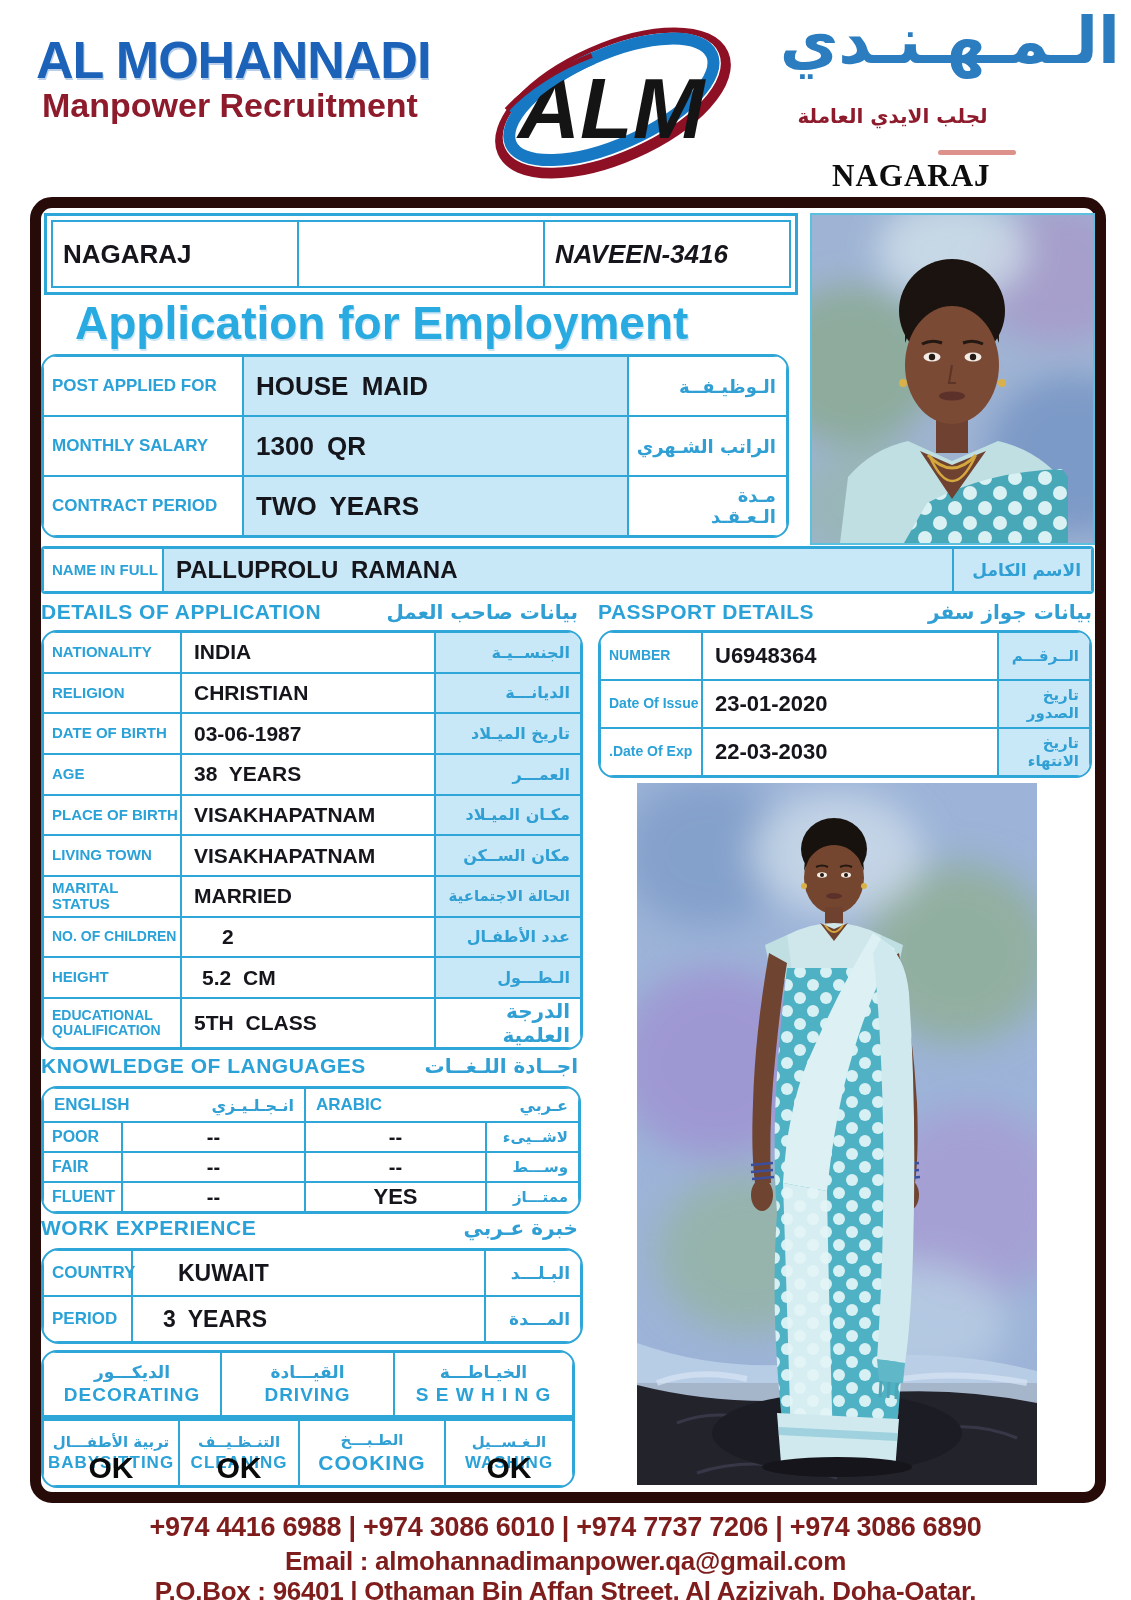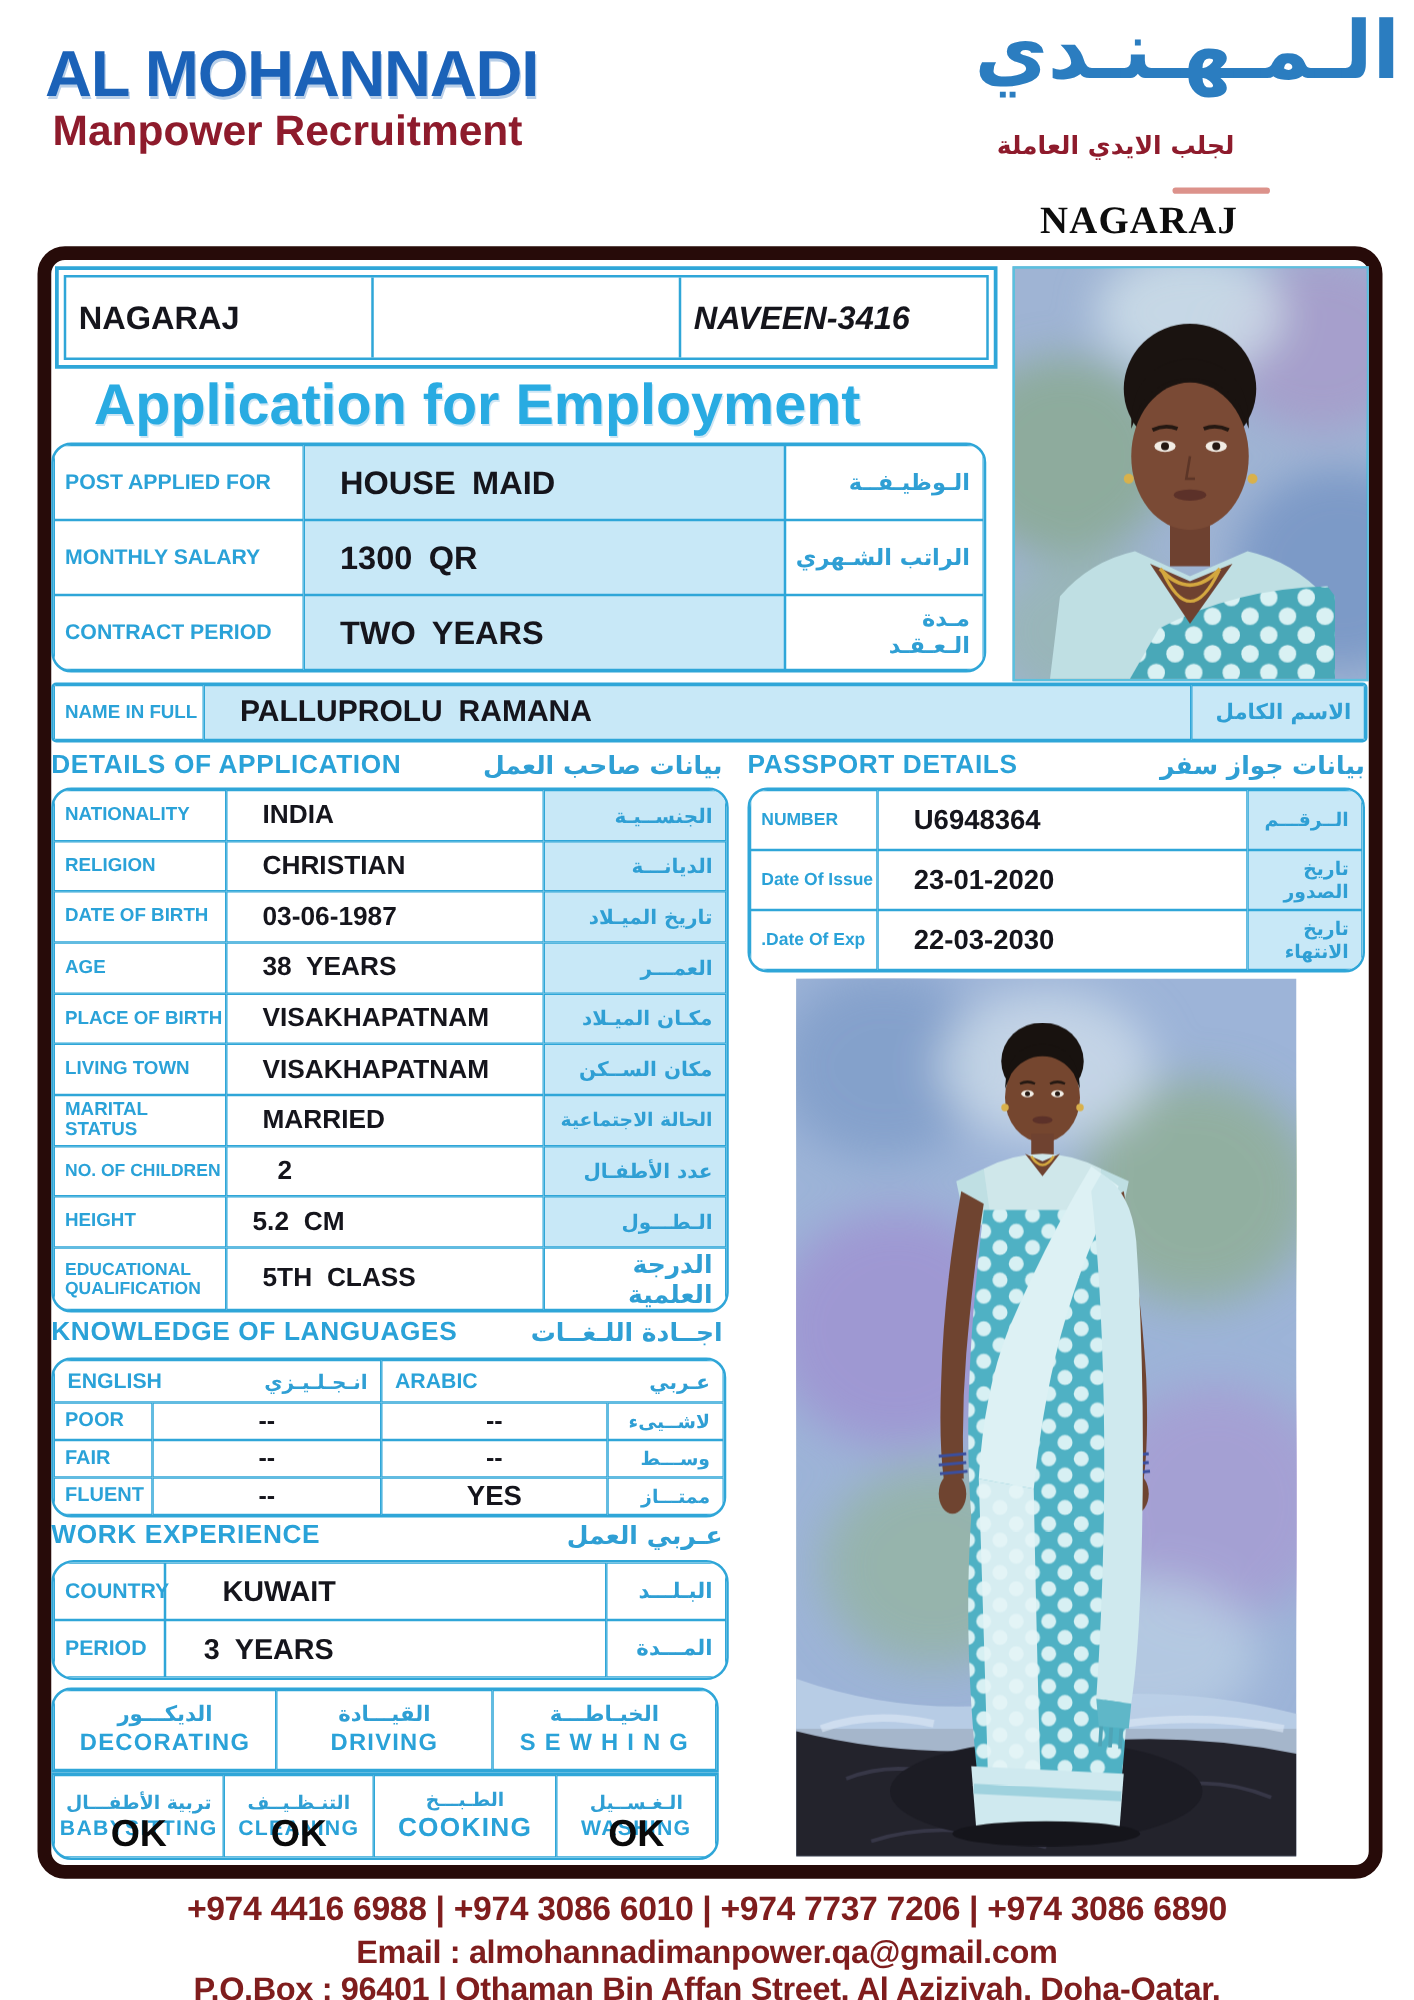--- a/index.html
+++ b/index.html
@@ -27,21 +27,21 @@
   .ref-inner{width:100%;height:100%;border:2px solid #2fa6d8;display:flex;box-sizing:border-box;}
   .ref-cell{flex:1;display:flex;align-items:center;padding-left:10px;font-size:26px;font-weight:700;color:#15151c;}
   .ref-cell + .ref-cell{border-left:2px solid #2fa6d8;font-style:italic;}
   
   .title{left:34px;top:88px;font-size:46px;font-weight:900;color:#29abe2;letter-spacing:0;
          text-shadow:1px 2px 0 #cfe6f4;}
   
   .tbl{display:grid;border:2px solid #2fa6d8;border-radius:16px;overflow:hidden;background:#fff;box-sizing:border-box;}
   .tbl>div{border:1.5px solid #2fa6d8;display:flex;align-items:center;box-sizing:border-box;position:relative;}
   .lbl{color:#2aa2d8;font-weight:700;line-height:1.1;padding-left:8px;}
-  .val{color:#15151c;font-weight:700;padding-left:28px;word-spacing:6px;}
+  .val{color:#15151c;font-weight:700;padding-left:12px;word-spacing:6px;}
   .arc{color:#2f9fd4;font-weight:700;direction:rtl;justify-content:flex-start;padding-right:10px;
        font-family:"DejaVu Sans",sans-serif;}
   .fillb{background:#c8e8f7;}
   
   .shead{display:flex;justify-content:space-between;align-items:center;}
   .shead .en{font-size:21px;font-weight:700;color:#2aa2d8;letter-spacing:.5px;}
   .shead .ar{font-size:20px;font-weight:700;color:#2f9fd4;direction:rtl;font-family:"DejaVu Sans",sans-serif;}
   
   .skill{flex-direction:column;justify-content:center;gap:2px;}
   .skill .s-ar{font-size:17px;font-weight:700;color:#2f9fd4;direction:rtl;font-family:"DejaVu Sans",sans-serif;}
@@ -55,20 +55,34 @@
   .foot{width:100%;text-align:center;color:#7f1d1d;font-weight:800;letter-spacing:-.3px;}
 </style>
 </head>
 <body>
 
 <div class="page">
 
   <div class="abs brand-sub">Manpower Recruitment</div>
   <div class="abs brand-en">AL MOHANNADI</div>
 
+  <div class="abs alm-logo">
+    <svg width="250" height="175" viewBox="0 0 250 175">
+      <g transform="rotate(-24 125 95)">
+        <ellipse cx="125" cy="95" rx="118" ry="52" fill="none" stroke="#8e1025" stroke-width="16"></ellipse>
+        <ellipse cx="125" cy="92" rx="112" ry="47" fill="none" stroke="#ffffff" stroke-width="10"></ellipse>
+        <ellipse cx="125" cy="91" rx="110" ry="45" fill="none" stroke="#1779c4" stroke-width="12"></ellipse>
+      </g>
+      <text x="30" y="130" font-family="Liberation Sans,sans-serif" font-size="86" font-weight="900" font-style="italic" fill="#141414">ALM</text>
+      <g transform="rotate(-24 125 95)">
+        <path d="M 30,65 A 110,45 0 0 1 125,46" fill="none" stroke="#1779c4" stroke-width="12"></path>
+        <path d="M 25,58 A 118,52 0 0 1 125,43" fill="none" stroke="#8e1025" stroke-width="5"></path>
+      </g>
+    </svg>
+  </div>
 
   <div class="abs brand-ar">الـمـهـنـدي</div>
   <div class="abs tagline-ar">لجلب الايدي العاملة</div>
   <div class="abs red-dash"></div>
   <div class="abs nagaraj-top">NAGARAJ</div>
 
   <div class="abs form">
 
     <div class="abs ref-outer">
       <div class="ref-inner">
@@ -285,21 +299,21 @@
       <div class="val" style="font-size:20px;justify-content:center;padding:0;">--</div>
       <div class="arc" style="font-size:15px;">وســـط</div>
       <div class="lbl" style="font-size:16px;">FLUENT</div>
       <div class="val" style="font-size:20px;justify-content:center;padding:0;">--</div>
       <div class="val" style="font-size:22px;justify-content:center;padding:0;">YES</div>
       <div class="arc" style="font-size:15px;">ممتـــاز</div>
     </div>
 
     <div class="abs shead" style="left:0;top:1008px;width:537px;">
       <span class="en">WORK EXPERIENCE</span>
-      <span class="ar">عـربي العمل</span>
+      <span class="ar">خبرة عـربي</span>
     </div>
 
     <div class="abs tbl" style="left:0;top:1040px;width:542px;height:96px;grid-template-columns:89px 353px 1fr;grid-template-rows:repeat(2,1fr);border-radius:18px;">
       <div class="lbl" style="font-size:17px;">COUNTRY</div>
       <div class="val" style="font-size:23px;padding-left:45px;">KUWAIT</div>
       <div class="arc" style="font-size:17px;">البـلـــد</div>
       <div class="lbl" style="font-size:17px;">PERIOD</div>
       <div class="val" style="font-size:23px;padding-left:30px;">3 YEARS</div>
       <div class="arc" style="font-size:17px;">المـــدة</div>
     </div>

